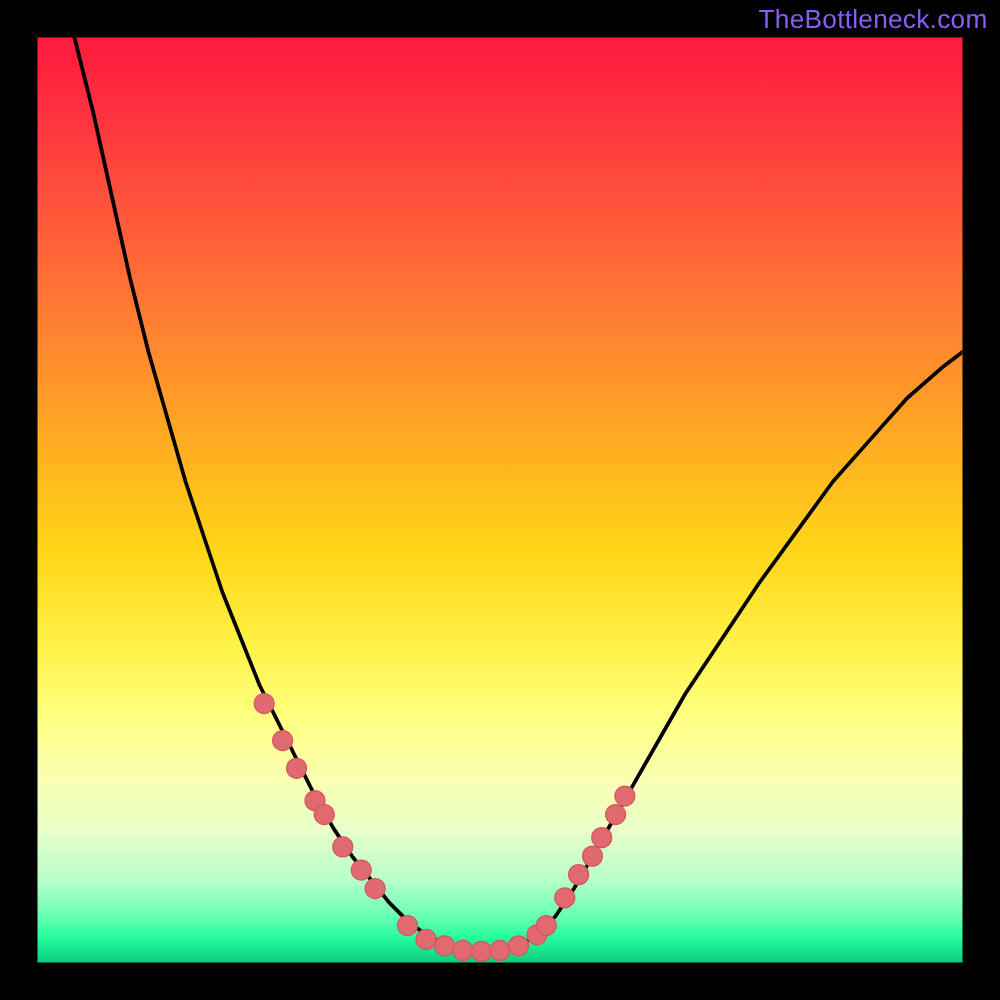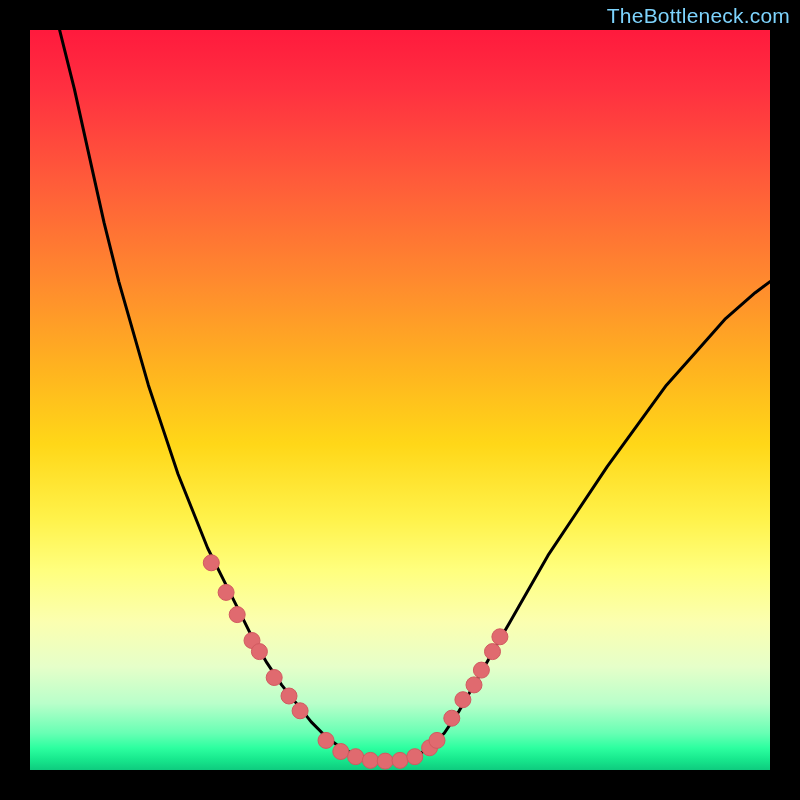--- a/index.html
+++ b/index.html
@@ -47,21 +47,21 @@
     position: absolute;
     left: 0;
     top: 0;
     width: 740px;
     height: 740px;
   }
   .watermark {
     position: absolute;
     top: 4px;
     right: 10px;
-    color: #7dd3fc;
+    color: #8b5cf6;
     font-size: 21px;
     letter-spacing: 0.2px;
     font-weight: 500;
     user-select: none;
   }
 </style>
 </head>
 <body>
 
 <div class="frame">

